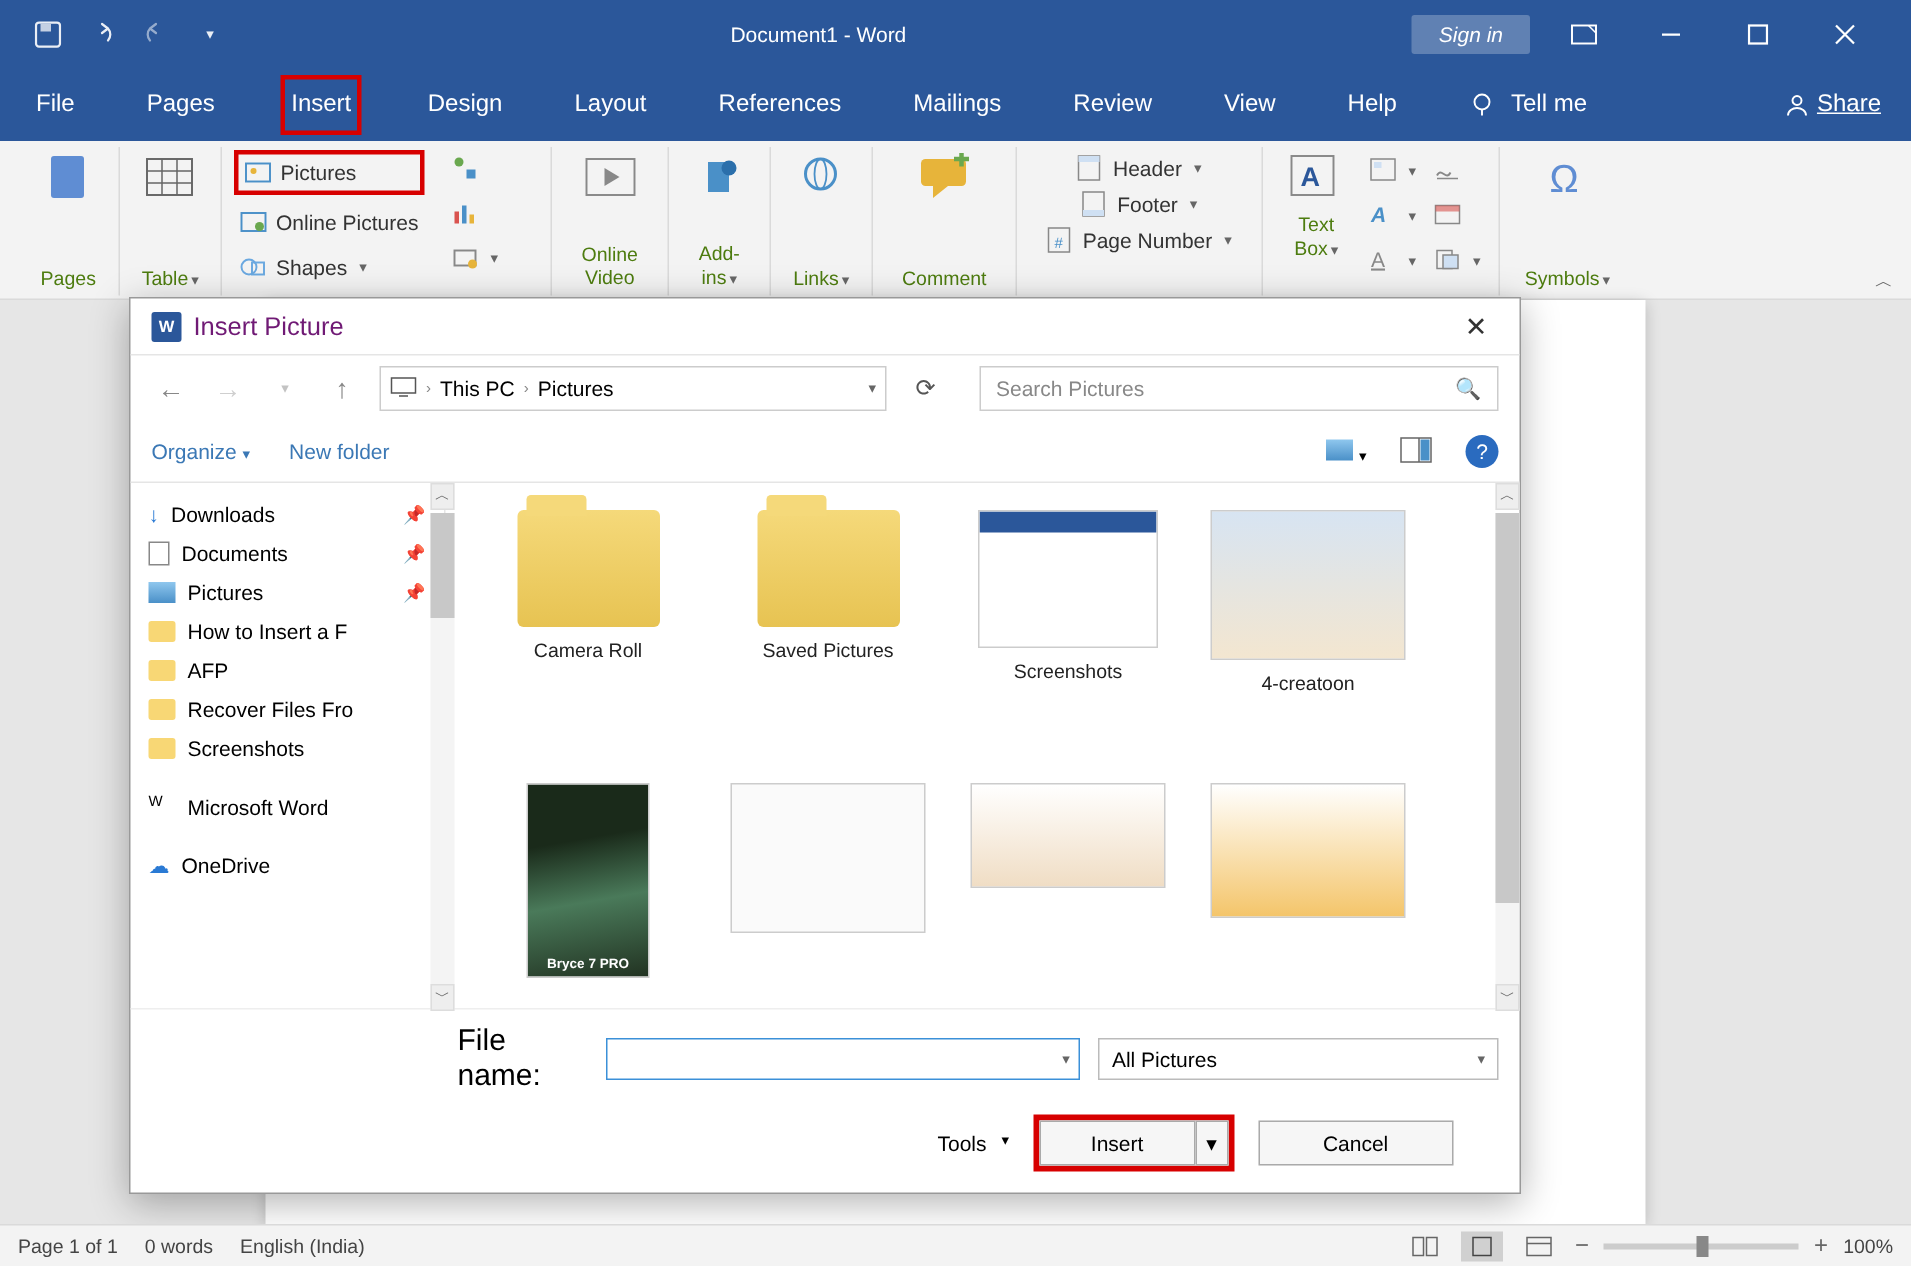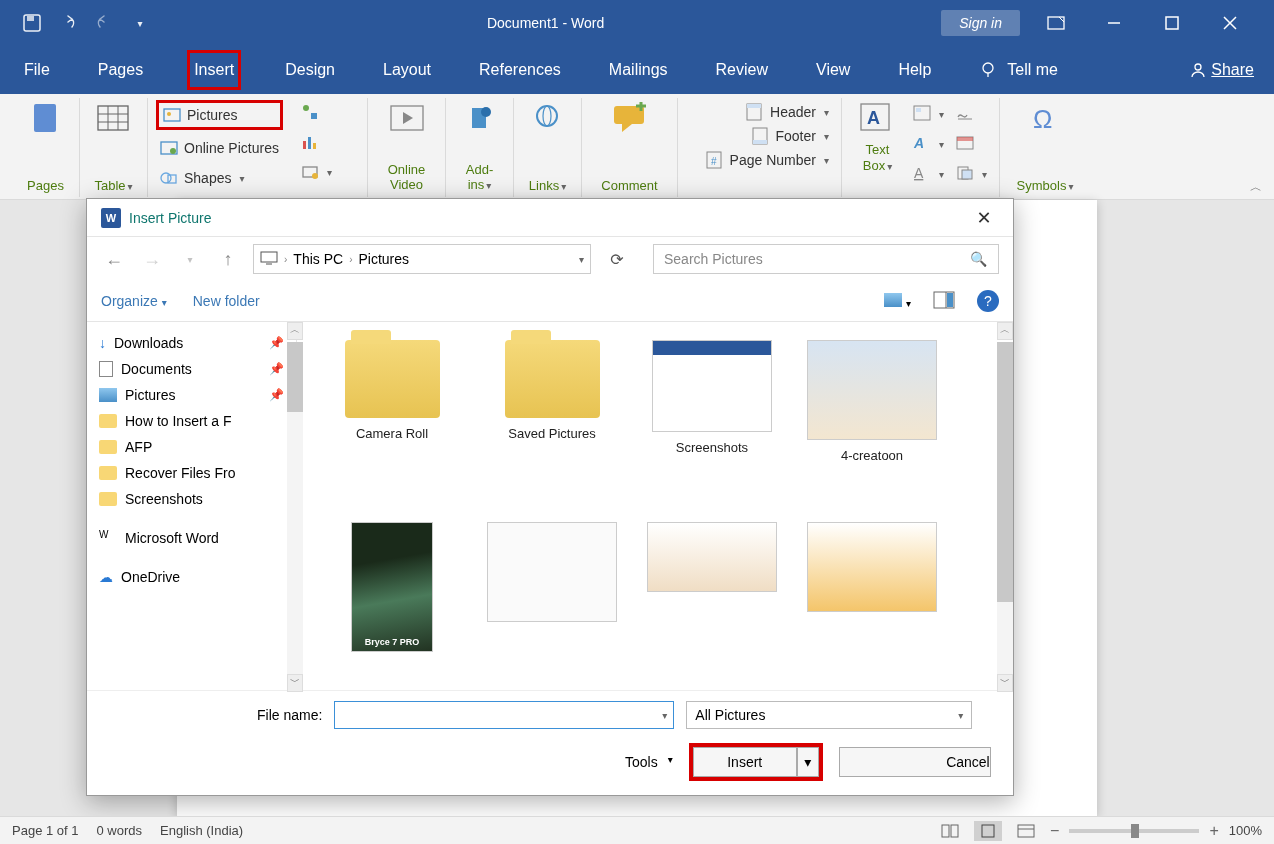--- a/index.html
+++ b/index.html
@@ -45,21 +45,21 @@
 .statusbar .right { margin-left: auto; display: flex; align-items: center; gap: 10px; }
 .view-btn { width: 28px; height: 20px; display: flex; align-items: center; justify-content: center; }
 .view-btn.active { background: #d0d0d0; }
 .zoom-slider { width: 130px; height: 4px; background: #ccc; position: relative; }
 .zoom-slider .thumb { position: absolute; width: 8px; height: 14px; background: #888; top: -5px; left: 62px; }
 
 
 .dialog { position: absolute; top: 198px; left: 86px; width: 928px; height: 598px; background: #fff; border: 1px solid #999; box-shadow: 0 6px 24px rgba(0,0,0,.3); display: flex; flex-direction: column; }
 .dlg-title { height: 38px; display: flex; align-items: center; padding: 0 14px; border-bottom: 1px solid #e5e5e5; }
 .dlg-title .word-icon { width: 20px; height: 20px; background: #2b579a; color: #fff; font-size: 11px; font-weight: bold; display: flex; align-items: center; justify-content: center; margin-right: 8px; border-radius: 2px; }
-.dlg-title .ttl { font-size: 14px; color: #0f766e; }
+.dlg-title .ttl { font-size: 17px; color: #701a75; }
 .dlg-title .close { margin-left: auto; font-size: 18px; color: #333; width: 30px; text-align: center; }
 
 .dlg-nav { height: 44px; display: flex; align-items: center; padding: 0 14px; gap: 12px; }
 .navbtn { width: 26px; height: 26px; display: flex; align-items: center; justify-content: center; color: #888; font-size: 18px; }
 .crumbbox { flex: 1; height: 30px; border: 1px solid #ccc; display: flex; align-items: center; padding: 0 6px; font-size: 14px; gap: 6px; max-width: 420px; }
 .crumb-sep { color: #888; font-size: 10px; }
 .refresh { width: 28px; height: 28px; display: flex; align-items: center; justify-content: center; color: #555; }
 .searchbox { flex: 1; height: 30px; border: 1px solid #ccc; display: flex; align-items: center; padding: 0 10px; font-size: 14px; color: #888; justify-content: space-between; margin-left: 10px; }
 
 .dlg-toolbar { height: 40px; display: flex; align-items: center; padding: 0 14px; gap: 26px; font-size: 14px; }
@@ -86,31 +86,31 @@
 .folderthumb::before { content: ""; position: absolute; top: -10px; left: 6px; width: 40px; height: 14px; background: #f5d97a; border-radius: 3px 3px 0 0; }
 .imgthumb { width: 130px; height: 100px; background: #eee; border: 1px solid #ccc; }
 .fname { font-size: 13px; text-align: center; color: #222; }
 .dlg-scroll-right { position: absolute; right: 0; top: 0; width: 16px; height: 100%; }
 .dlg-scroll-right .sbtn { height: 18px; background: #eee; border: 1px solid #ddd; text-align: center; font-size: 10px; color: #666; }
 .dlg-scroll-right .strack { height: calc(100% - 36px); background: #f4f4f4; }
 .dlg-scroll-right .sbar { height: 260px; background: #c8c8c8; margin-top: 2px; }
 
 .dlg-footer { padding: 10px 14px 14px; border-top: 1px solid #eee; display: flex; flex-direction: column; gap: 14px; }
 .fn-row { display: flex; align-items: center; gap: 12px; padding-left: 156px; }
-.fn-label { font-size: 14px; }
+.fn-label { font-size: 20px; margin-left: 48px; }
 .fn-input { width: 340px; height: 28px; border: 1px solid #3b90d8; display: flex; align-items: center; padding: 0 6px; justify-content: space-between; }
 .fn-input input { border: none; outline: none; width: 100%; font-size: 14px; }
 .filter { width: 286px; height: 28px; border: 1px solid #bbb; display: flex; align-items: center; padding: 0 8px; justify-content: space-between; font-size: 14px; }
 .btn-row { display: flex; align-items: center; gap: 16px; padding-left: 524px; }
 .tools { display: flex; gap: 10px; font-size: 14px; }
 .dbtn { height: 30px; border: 1px solid #aaa; background: #f6f6f6; display: flex; align-items: center; font-size: 14px; }
 .insert-wrap { border: 4px solid #d70000; display: flex; }
 .insert-main { width: 104px; justify-content: center; }
 .insert-dd { width: 22px; border-left: 1px solid #aaa; justify-content: center; }
-.cancel { width: 152px; justify-content: flex-end; }
+.cancel { width: 130px; justify-content: center; }
 
 .ssicon { width:120px;height:92px;background:#fff;border:1px solid #ccc;position:relative;overflow:hidden; }
 .ssicon .topbar{height:14px;background:#2b579a;}
 </style>
 </head>
 <body>
 
 <div class="titlebar">
   <div class="left-icons">
     <span class="icon">
@@ -286,21 +286,21 @@
     <div class="big">
           <span class="bigicon"><svg width="38" height="32">
               <rect x="2" y="4" width="30" height="18" rx="3" fill="#e7b43a"></rect>
               <polygon points="10,22 10,30 20,22" fill="#e7b43a"></polygon>
               <line x1="24" y1="4" x2="34" y2="4" stroke="#6aa84f" stroke-width="3"></line>
               <line x1="29" y1="-1" x2="29" y2="9" stroke="#6aa84f" stroke-width="3"></line>
             </svg></span>
         </div>
     <span class="glabel">Comment</span>
   </div>
-  <div class="rgroup" style="width:164px;align-items:flex-end">
+  <div class="rgroup" style="width:164px;align-items:center">
     <span class="rbtn caret-d">
           <span class="sq-icon"><svg width="16" height="18">
               <rect x="1" y="1" width="14" height="16" fill="none" stroke="#888"></rect>
               <rect x="1" y="1" width="14" height="4" fill="#cfe0f3"></rect>
             </svg></span>
           <span>Header</span>
         </span>
     <span class="rbtn caret-d">
           <span class="sq-icon"><svg width="16" height="18">
               <rect x="1" y="1" width="14" height="16" fill="none" stroke="#888"></rect>

